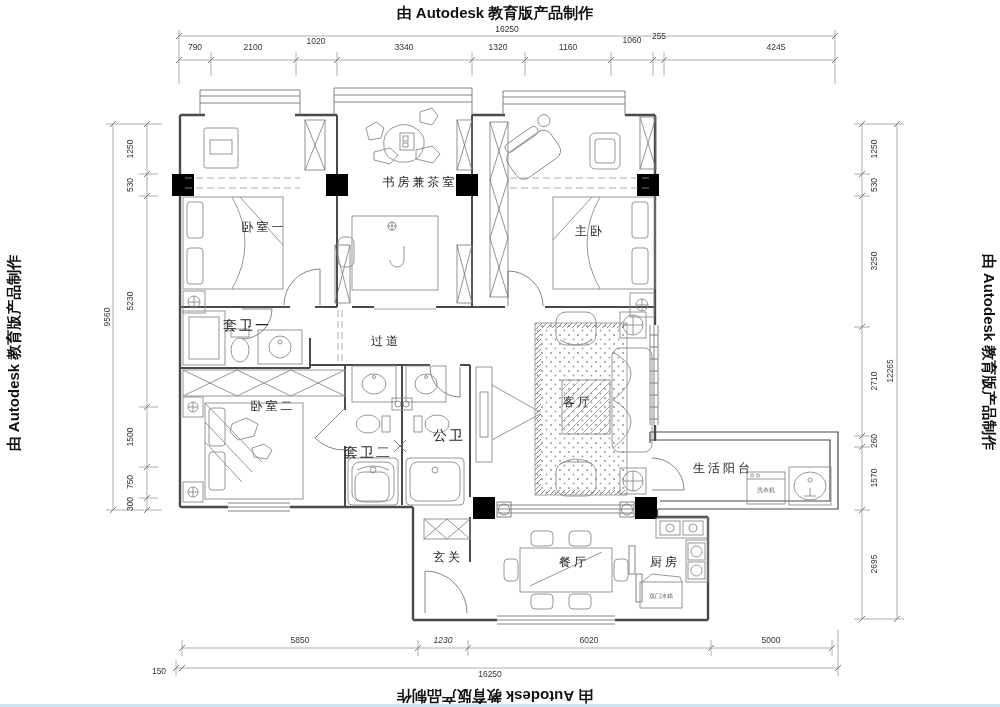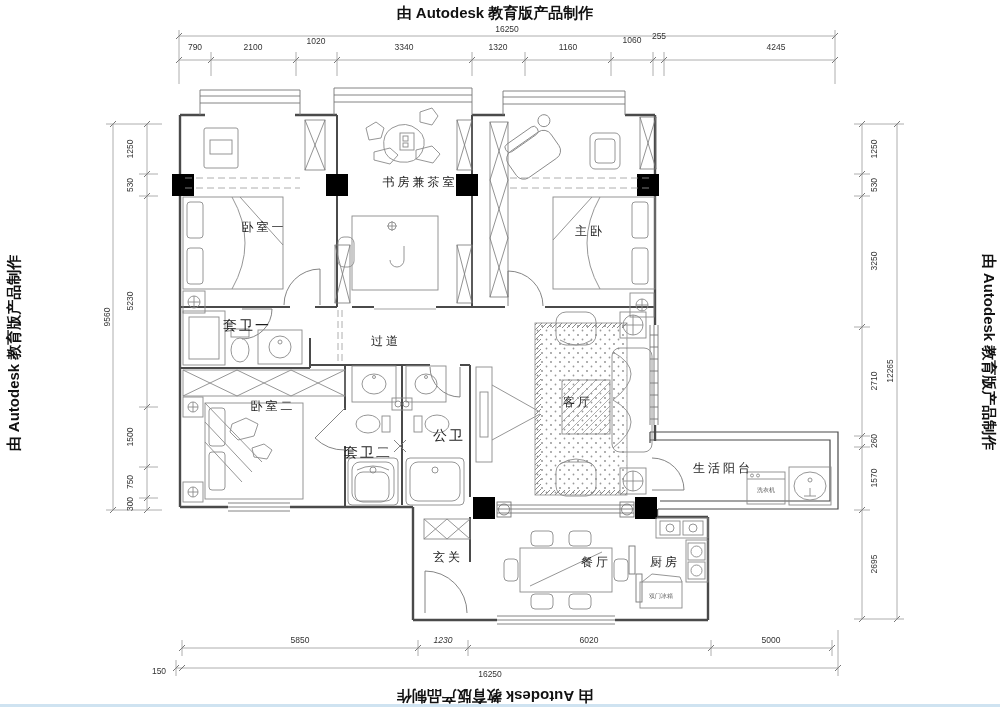--- a/index.html
+++ b/index.html
@@ -375,21 +375,21 @@
   <div class="lbl" style="left:420px;top:182px;">书房兼茶室</div>
   <div class="lbl" style="left:590px;top:231px;">主卧</div>
   <div class="lbl sm" style="left:247px;top:326px;">套卫一</div>
   <div class="lbl" style="left:386px;top:341px;">过道</div>
   <div class="lbl" style="left:258px;top:406px;padding-left:30px;">卧室二</div>
   <div class="lbl sm" style="left:449px;top:401px;margin-top:35px;">公卫</div>
   <div class="lbl sm" style="left:368px;top:453px;">套卫二</div>
   <div class="lbl" style="left:578px;top:394px;margin-top:8px;">客厅</div>
   <div class="lbl" style="left:723px;top:468px;text-align:right;">生活阳台</div>
   <div class="lbl" style="left:448px;top:557px;">玄关</div>
-  <div class="lbl" style="left:596px;top:562px;font-family:Liberation Serif, serif;">餐厅</div>
+  <div class="lbl" style="left:574px;top:562px;font-family:Liberation Serif, serif;">餐厅</div>
   <div class="lbl" style="left:665px;top:562px;">厨房</div>
   <div class="lbl tiny" style="left:766px;top:490px;">洗衣机</div>
   <div class="lbl tiny" style="left:661px;top:596px;">双门冰箱</div>
 
   <div class="dim" style="left:507px;top:29px;">16250</div>
   <div class="dim" style="left:195px;top:47px;">790</div>
   <div class="dim" style="left:253px;top:47px;">2100</div>
   <div class="dim" style="left:316px;top:41px;">1020</div>
   <div class="dim" style="left:404px;top:47px;">3340</div>
   <div class="dim" style="left:498px;top:47px;">1320</div>

